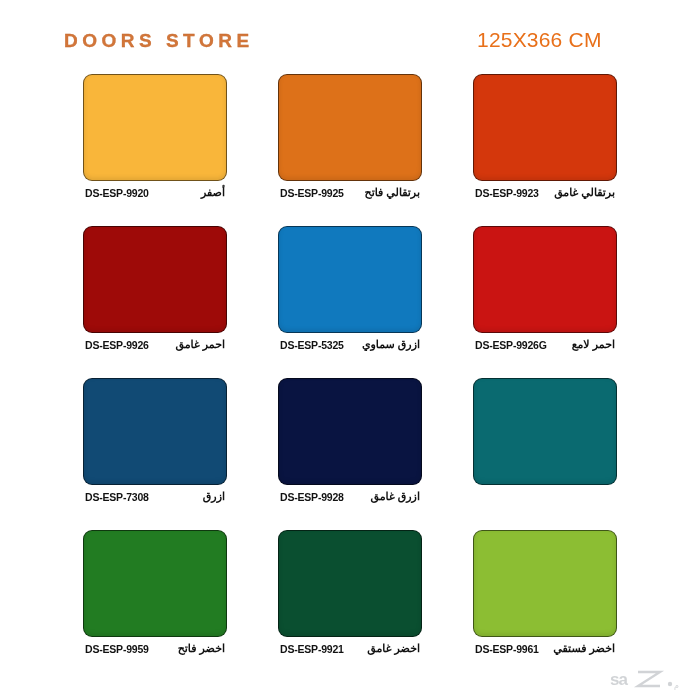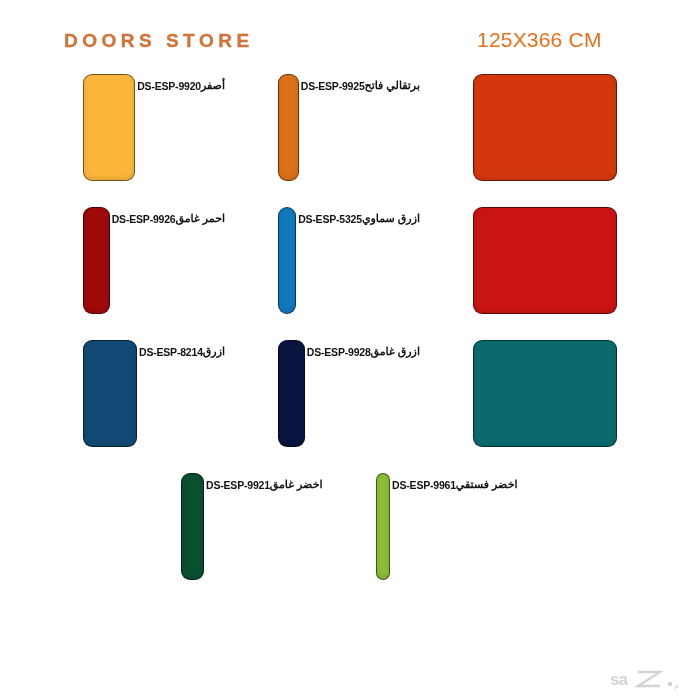--- a/index.html
+++ b/index.html
@@ -65,21 +65,21 @@
     row-gap: 26px;
   }
   .swatch-row {
     display: flex;
     justify-content: center;
     column-gap: 51px;
   }
   .swatch-cell {
     width: 144px;
     display: flex;
-    flex-direction: row;
+    flex-direction: column;
     align-items: stretch;
   }
   .swatch-chip {
     width: 144px;
     height: 107px;
     border-radius: 9px;
     border: 1px solid rgba(0,0,0,0.55);
     box-sizing: border-box;
     box-shadow: inset 0 -2px 5px rgba(0,0,0,0.10);
   }
@@ -143,64 +143,79 @@
       </div>
       <div class="swatch-cell">
         <div class="swatch-chip" style="background-color: rgb(221, 113, 25);"></div>
         <div class="swatch-caption">
           <span class="swatch-code">DS-ESP-9925</span>
           <span class="swatch-name-ar">برتقالي فاتح</span>
         </div>
       </div>
       <div class="swatch-cell">
         <div class="swatch-chip" style="background-color: rgb(212, 55, 12);"></div>
+        <div class="swatch-caption">
+          <span class="swatch-code">DS-ESP-9923</span>
+          <span class="swatch-name-ar">برتقالي غامق</span>
+        </div>
       </div>
     </div>
 
     <div class="swatch-row">
       <div class="swatch-cell">
         <div class="swatch-chip" style="background-color: rgb(158, 10, 8);"></div>
         <div class="swatch-caption">
           <span class="swatch-code">DS-ESP-9926</span>
           <span class="swatch-name-ar">احمر غامق</span>
         </div>
       </div>
       <div class="swatch-cell">
         <div class="swatch-chip" style="background-color: rgb(16, 121, 190);"></div>
         <div class="swatch-caption">
           <span class="swatch-code">DS-ESP-5325</span>
           <span class="swatch-name-ar">ازرق سماوي</span>
         </div>
       </div>
       <div class="swatch-cell">
         <div class="swatch-chip" style="background-color: rgb(202, 20, 18);"></div>
+        <div class="swatch-caption">
+          <span class="swatch-code">DS-ESP-9926G</span>
+          <span class="swatch-name-ar">احمر لامع</span>
+        </div>
       </div>
     </div>
 
     <div class="swatch-row">
       <div class="swatch-cell">
         <div class="swatch-chip" style="background-color: rgb(17, 74, 116);"></div>
         <div class="swatch-caption">
-          <span class="swatch-code">DS-ESP-8214</span>
+          <span class="swatch-code">DS-ESP-7308</span>
           <span class="swatch-name-ar">ازرق</span>
         </div>
       </div>
       <div class="swatch-cell">
         <div class="swatch-chip" style="background-color: rgb(9, 20, 65);"></div>
         <div class="swatch-caption">
           <span class="swatch-code">DS-ESP-9928</span>
           <span class="swatch-name-ar">ازرق غامق</span>
         </div>
       </div>
       <div class="swatch-cell">
         <div class="swatch-chip" style="background-color: rgb(10, 106, 112);"></div>
       </div>
     </div>
 
     <div class="swatch-row">
+      <div class="swatch-cell">
+        <div class="swatch-chip" style="background-color: rgb(34, 124, 34);"></div>
+        <div class="swatch-caption">
+          <span class="swatch-code">DS-ESP-9959</span>
+          <span class="swatch-name-ar">اخضر فاتح</span>
+        </div>
+      </div>
       <div class="swatch-cell">
         <div class="swatch-chip" style="background-color: rgb(10, 79, 48);"></div>
         <div class="swatch-caption">
           <span class="swatch-code">DS-ESP-9921</span>
           <span class="swatch-name-ar">اخضر غامق</span>
         </div>
       </div>
       <div class="swatch-cell">
         <div class="swatch-chip" style="background-color: rgb(140, 190, 51);"></div>
         <div class="swatch-caption">

